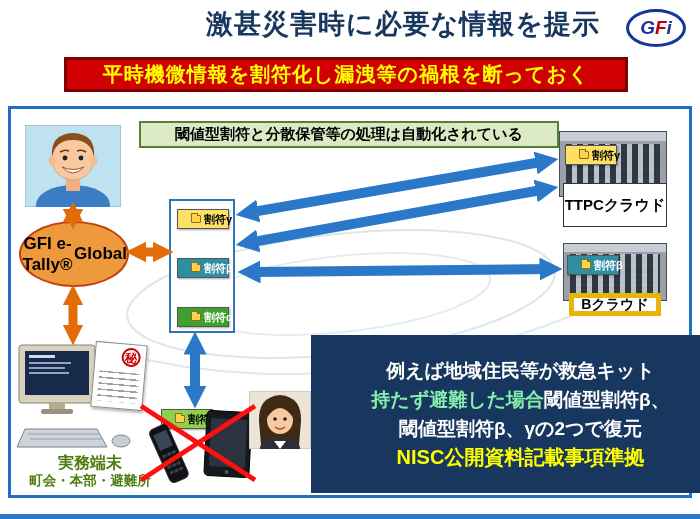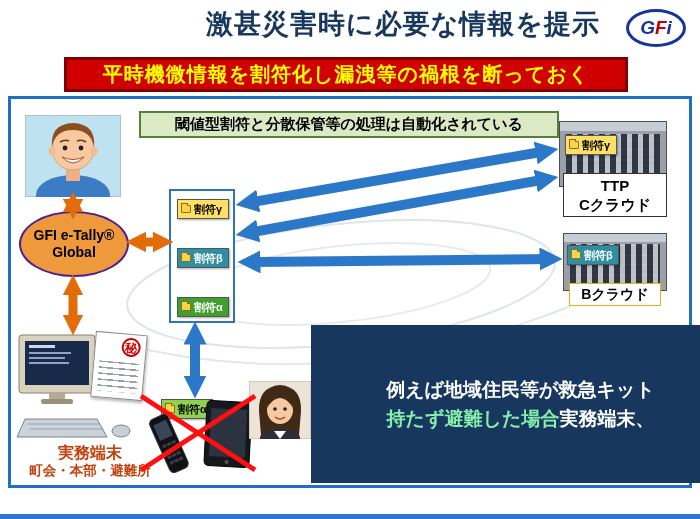--- a/index.html
+++ b/index.html
@@ -14,45 +14,45 @@
           border:3px solid #16339B; border-radius:50%; background:#fff;
           display:flex; align-items:center; justify-content:center;
           font-style:italic; font-weight:bold; font-size:19px; }
   .logo .g,.logo .i { color:#16339B; } .logo .f { color:#C00000; }
 
   .banner { position:absolute; top:57px; left:64px; width:564px; height:35px;
             background:#D00000; border:3px solid #7F0000; color:#FFFF00;
             font-weight:bold; font-size:20px; letter-spacing:1px;
             display:flex; align-items:center; justify-content:center; white-space:nowrap; }
 
-  .diagram { position:absolute; top:96px; left:8px; width:684px; height:392px;
+  .diagram { position:absolute; top:106px; left:8px; width:684px; height:392px;
              border:3px solid #1F6FC4; background:#fff; }
 
   .swirl { position:absolute; left:0; top:0; width:100%; height:100%; z-index:0; pointer-events:none; }
   .arrows { position:absolute; left:0; top:0; width:100%; height:100%; z-index:3; pointer-events:none; }
   .redx   { position:absolute; left:0; top:0; width:100%; height:100%; z-index:5; pointer-events:none; }
 
   .note { position:absolute; left:128px; top:12px; width:420px; height:27px; z-index:2;
           background:#DCE9C5; border:2px solid #538135; color:#000;
           font-weight:bold; font-size:15px; display:flex; align-items:center; justify-content:center;
           white-space:nowrap; }
 
   .man-face { position:absolute; left:14px; top:16px; width:96px; height:82px; z-index:2; }
   .woman-face { position:absolute; left:238px; top:282px; width:62px; height:58px; z-index:4; }
 
   .process { position:absolute; left:8px; top:112px; width:110px; height:66px; z-index:2;
-             background:#EE9A3C; border:2px solid #4c1d95; border-radius:50%;
-             display:flex; flex-direction:column; align-items:center; justify-content:center;
-             font-weight:bold; font-size:14px; color:#000; text-align:center; line-height:1.25; }
+             background:#EE9A3C; border:2px solid #c2410c; border-radius:50%;
+             display:flex; flex-direction:row; align-items:center; justify-content:center;
+             font-weight:bold; font-size:17px; color:#000; text-align:center; line-height:1.25; }
 
   .tally-box { position:absolute; left:158px; top:90px; width:66px; height:134px; z-index:2;
                background:#fff; border:2px solid #2E75B6; }
 
   .chip { position:absolute; width:52px; height:20px; display:flex; align-items:center; gap:3px;
-          padding:0 3px; font-weight:bold; font-size:11px; border:1px solid #555;
+          padding:0 13px; font-weight:bold; font-size:11px; border:1px solid #555;
           box-shadow:1px 1px 2px rgba(0,0,0,.35); white-space:nowrap; z-index:3; }
   .chip .folder { width:10px; height:8px; background:#FFD24A; border:1px solid #8a6d1a;
                   border-radius:1px; position:relative; flex:0 0 auto; }
   .chip .folder::before { content:""; position:absolute; top:-3px; left:-1px; width:5px; height:2px;
                   background:#FFD24A; border:1px solid #8a6d1a; border-bottom:none; }
   .chip-gamma { left:6px; top:8px;   background:#FFE066; color:#000; }
   .chip-beta  { left:6px; top:57px;  background:#2E8FA3; color:#fff; }
   .chip-alpha { left:6px; top:106px; background:#3FA02E; color:#fff; }
   .chip-c { left:554px; top:36px;  background:#FFE066; color:#000; }
   .chip-b { left:556px; top:146px; background:#2E8FA3; color:#fff; }
@@ -60,38 +60,38 @@
 
   .building { position:absolute; z-index:2; border:1px solid #4a4f55;
               background:linear-gradient(180deg,#c6cdd5 0 14%,#99a0a8 14%); }
   .building .win { position:absolute; left:6%; right:6%; top:18%; bottom:8%;
               background:repeating-linear-gradient(90deg, rgba(30,36,48,.85) 0 6px, rgba(200,206,214,.7) 6px 11px),
                          repeating-linear-gradient(0deg, rgba(255,255,255,.22) 0 2px, transparent 2px 10px); }
   .building-c { left:548px; top:22px; width:108px; height:66px; }
   .building-b { left:552px; top:134px; width:104px; height:58px; }
 
   .cloud-c-label { position:absolute; left:552px; top:74px; width:104px; height:44px; z-index:3;
-                   background:#fff; border:1px solid #333; display:flex; flex-direction:column;
+                   background:#fff; border:1px solid #333; display:flex; flex-direction:row;
                    align-items:center; justify-content:center; font-weight:bold; font-size:15px;
                    line-height:1.3; color:#000; }
   .cloud-b-label { position:absolute; left:558px; top:184px; width:92px; height:23px; z-index:3;
-                   background:#fff; border:1px solid #eab308; display:flex; align-items:center;
+                   background:#fff; border:5px solid #eab308; display:flex; align-items:center;
                    justify-content:center; font-weight:bold; font-size:14px; color:#000; }
 
   .computer { position:absolute; left:4px; top:232px; width:132px; height:110px; z-index:2; }
   .doc { position:absolute; right:2px; top:2px; width:52px; height:66px; background:#fff;
          border:1px solid #8a8a8a; transform:rotate(5deg); box-shadow:1px 2px 3px rgba(0,0,0,.3); z-index:3; }
   .doc .lines { position:absolute; left:5px; right:5px; top:28px; bottom:6px;
          background:repeating-linear-gradient(180deg,#9aa0a8 0 1.5px, transparent 1.5px 6px); }
   .doc .stamp { position:absolute; top:3px; right:5px; width:19px; height:19px;
          border:2px solid #D00000; border-radius:50%; color:#D00000;
          font-size:12px; font-weight:bold; line-height:16px; text-align:center; }
 
   .terminal-label { position:absolute; left:0; top:344px; width:158px; z-index:2;
-                    text-align:center; color:#c2410c; line-height:1.25; }
+                    text-align:center; color:#4d7c0f; line-height:1.25; }
   .terminal-label .l1 { font-size:16px; font-weight:bold; }
   .terminal-label .l2 { font-size:13.5px; font-weight:bold; }
 
   .phone  { position:absolute; left:134px; top:312px; width:46px; height:66px; z-index:4; transform:rotate(-24deg); }
   .tablet { position:absolute; left:194px; top:302px; width:46px; height:66px; z-index:4;
             background:#15181c; border:1px solid #000; border-radius:5px; transform:rotate(3deg); }
   .tablet::before { content:""; position:absolute; left:4px; right:4px; top:7px; bottom:9px; background:#2A333F; }
   .tablet::after  { content:""; position:absolute; left:50%; bottom:2px; width:4px; height:4px;
                     margin-left:-2px; border-radius:50%; background:#555; }
 
@@ -249,22 +249,24 @@
       <circle cx="26" cy="28" r="1.8" fill="#222"></circle>
       <circle cx="36" cy="28" r="1.8" fill="#222"></circle>
       <path d="M26 36 q5 4 10 0" stroke="#a0522d" stroke-width="1.4" fill="none"></path>
       <ellipse cx="31" cy="57" rx="20" ry="10" fill="#2E2E38"></ellipse>
       <path d="M25 50 L31 58 L37 50 Z" fill="#fff"></path>
     </svg>
 
     <div class="scenario">
       <div class="row">例えば地域住民等が救急キット</div>
       <div class="row">
-        <span class="hl">持たず避難した場合</span><span>実務端末、</span>
-      </div>
+        <span class="hl">持たず避難した場合</span><span>閾値型割符β、</span>
+      </div>
+      <div class="row">閾値型割符β、γの2つで復元</div>
+      <div class="row nisc">NISC公開資料記載事項準拠</div>
     </div>
 
     <svg class="arrows" viewBox="0 0 678 386" preserveAspectRatio="none">
       <defs>
         <marker id="ab" viewBox="0 0 10 10" refX="5" refY="5" markerWidth="2.3" markerHeight="2.3" orient="auto-start-reverse" markerUnits="strokeWidth">
           <path d="M0 0 L10 5 L0 10 Z" fill="#2B78C9"></path>
         </marker>
         <marker id="ao" viewBox="0 0 10 10" refX="5" refY="5" markerWidth="2.3" markerHeight="2.3" orient="auto-start-reverse" markerUnits="strokeWidth">
           <path d="M0 0 L10 5 L0 10 Z" fill="#E36C0A"></path>
         </marker>

